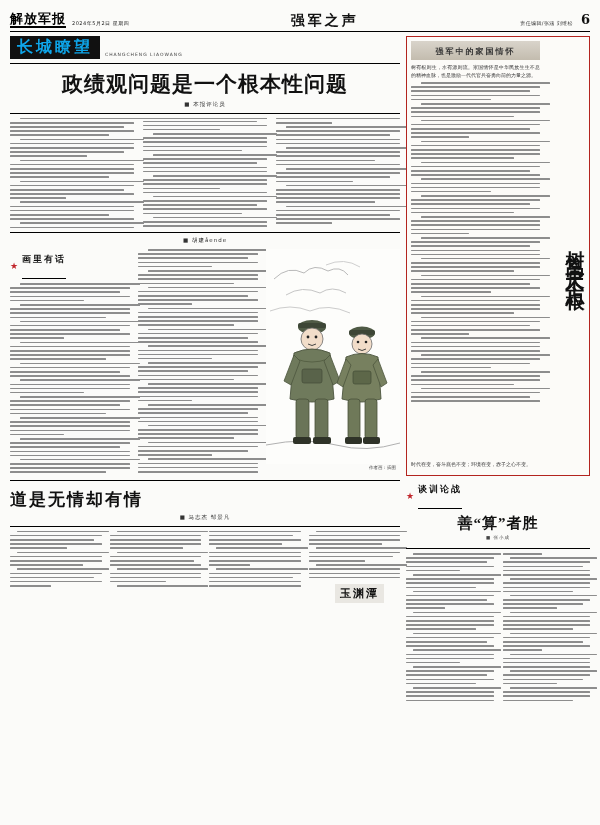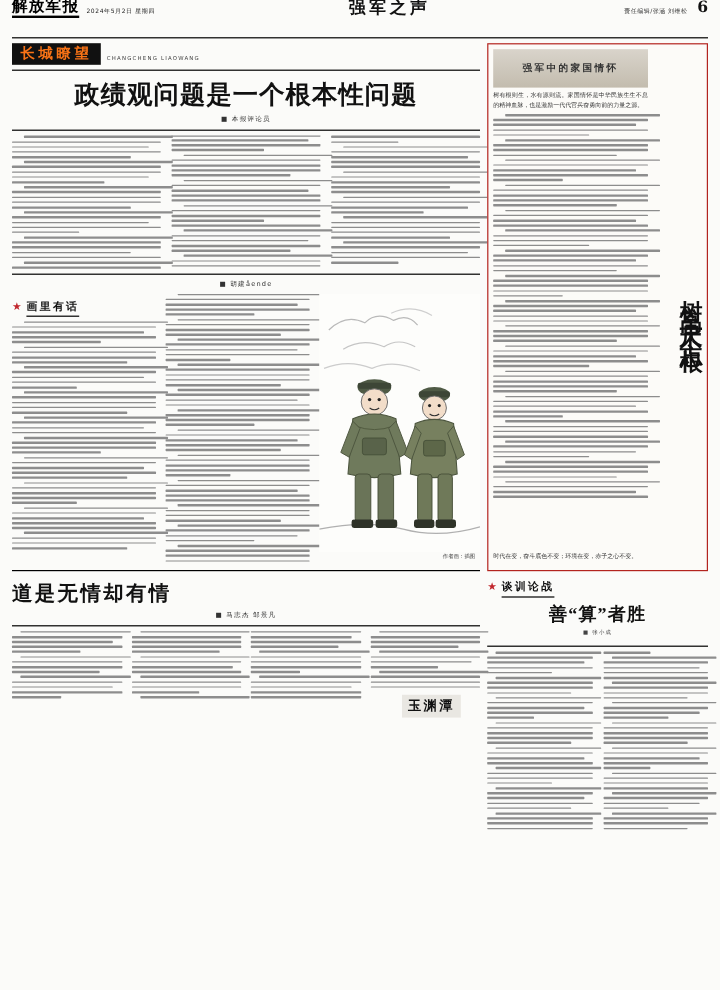--- a/index.html
+++ b/index.html
@@ -22,21 +22,21 @@
     box-sizing: border-box;
     padding: 6px 10px 4px 10px;
   }
 
   
   .masthead {
     display: flex;
     align-items: flex-end;
     justify-content: space-between;
     border-bottom: 1px solid #000;
-    padding-bottom: 16px;
+    padding-bottom: 3px;
     height: 26px;
     box-sizing: border-box;
   }
   .mast-left {
     display: flex;
     align-items: flex-end;
     gap: 6px;
   }
   .paper-logo {
     font-family: "DejaVu Serif", serif;
@@ -101,24 +101,24 @@
 
   
   .flag {
     display: flex;
     align-items: center;
     gap: 5px;
     margin-bottom: 4px;
   }
   .flag-box {
     background: #111;
-    color: #f97316;
-    font-family: "DejaVu Serif", serif;
-    font-weight: bold;
-    font-size: 12px;
+    color: #0ea5e9;
+    font-family: "DejaVu Serif", serif;
+    font-weight: bold;
+    font-size: 16px;
     letter-spacing: 3px;
     padding: 2px 7px 3px 7px;
     line-height: 1.1;
   }
   .flag-sub {
     font-size: 4.5px;
     letter-spacing: 1px;
     color: #444;
     align-self: flex-end;
     padding-bottom: 2px;
@@ -213,21 +213,21 @@
     color: #c1272d;
     font-size: 9px;
     line-height: 1;
   }
   .badge-label {
     font-family: "DejaVu Serif", serif;
     font-weight: bold;
     font-size: 9px;
     letter-spacing: 2px;
     border-bottom: 1px solid #000;
-    padding-bottom: 1px;
+    padding-bottom: 12px;
   }
 
   .cartoon {
     width: 100%;
     height: 215px;
     background: #fdfdfb;
     position: relative;
     overflow: hidden;
   }
   .cartoon-credit {
@@ -269,21 +269,21 @@
     display: flex;
     gap: 5px;
     background: #fcfbf8;
   }
   .feature-body {
     flex: 1;
     display: flex;
     flex-direction: column;
   }
   .feature-logo {
-    height: 32px;
+    height: 19px;
     background: linear-gradient(180deg,#d9d4cb,#c3bcae);
     border: 1px solid #9b9race;
     position: relative;
     margin-bottom: 3px;
     overflow: hidden;
   }
   .feature-logo span {
     position: absolute;
     left: 50%;
     top: 50%;

